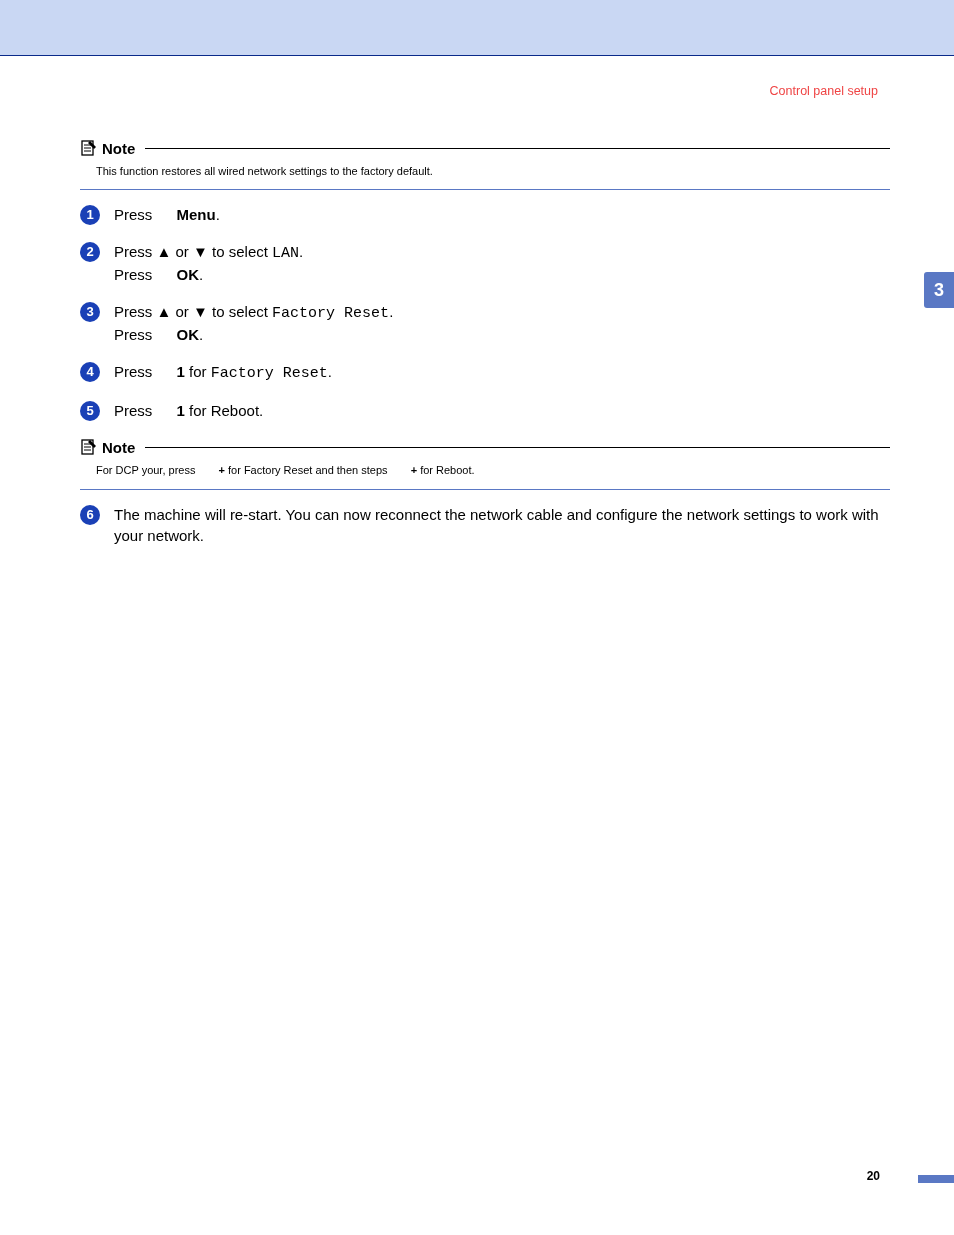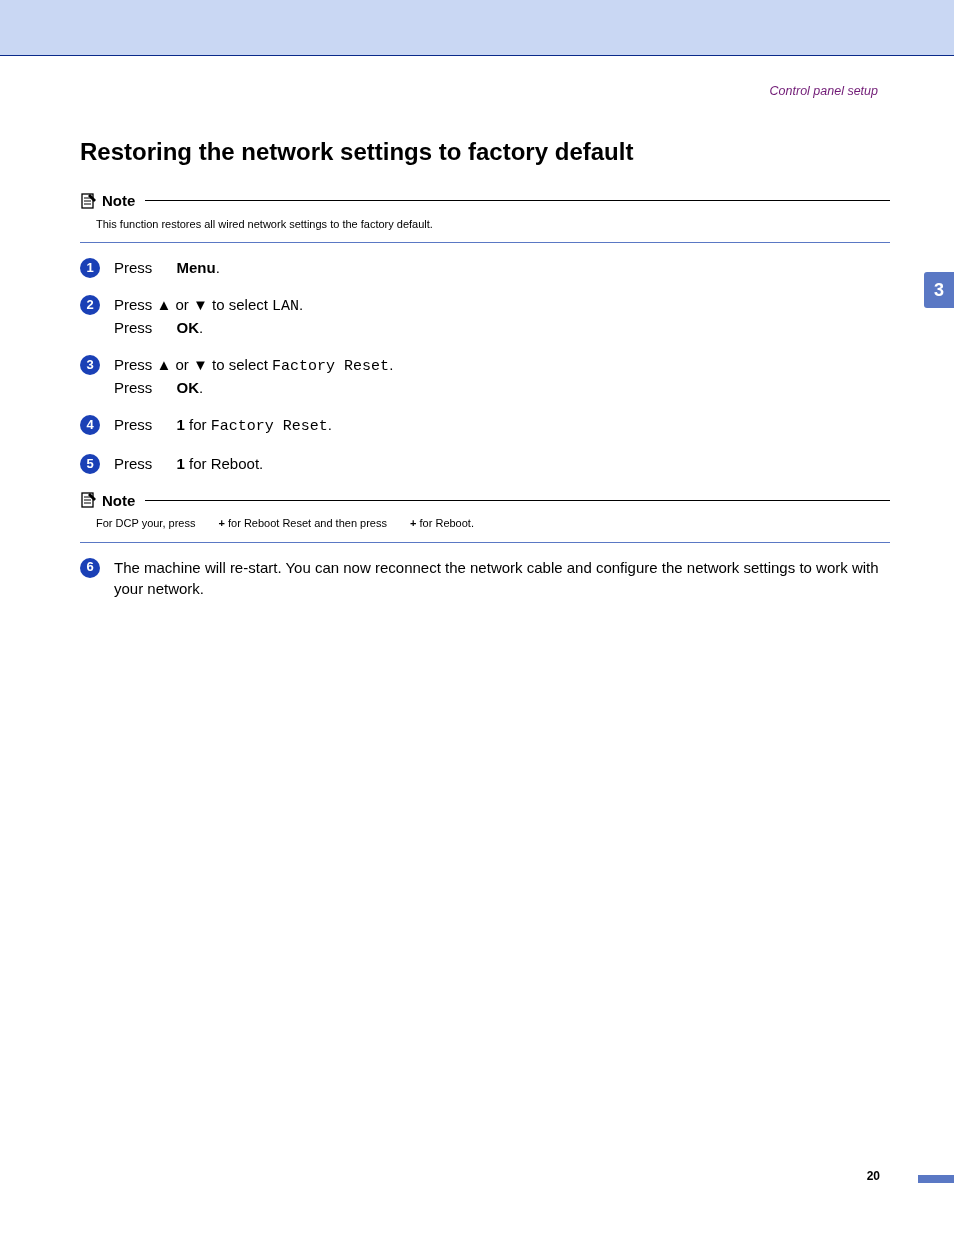--- a/index.html
+++ b/index.html
@@ -16,24 +16,23 @@
     height: 56px;
     background: #c9d7f3;
     border-bottom: 1px solid #0a2a8a;
   }
   .content {
     padding: 28px 64px 0 80px;
   }
   .header-label {
     text-align: right;
     font-size: 12.5px;
-    color: #701a75;
+    color: #ef4444;
     margin-bottom: 40px;
     margin-right: 12px;
-    font-style: italic;
   }
   h1.section-title {
     font-size: 24px;
     font-weight: bold;
     margin: 0 0 24px 0;
     line-height: 1.2;
   }
   p.intro {
     font-size: 15px;
     margin: 0 0 18px 0;
@@ -136,21 +135,20 @@
 </style>
 </head>
 <body>
 
 <div class="top-band"></div>
 
 <div class="content">
 
   <div class="header-label">Control panel setup</div>
 
-  <h1 class="section-title">Restoring the network settings to factory default</h1>
 
 
   <div class="note-block">
     <div class="note-header">
       <span class="note-icon">
         <svg width="18" height="18" viewBox="0 0 18 18">
           <rect x="2" y="2" width="11" height="14" fill="none" stroke="#000" stroke-width="1.3"></rect>
           <line x1="4" y1="6" x2="11" y2="6" stroke="#000" stroke-width="1"></line>
           <line x1="4" y1="9" x2="11" y2="9" stroke="#000" stroke-width="1"></line>
           <line x1="4" y1="12" x2="11" y2="12" stroke="#000" stroke-width="1"></line>
@@ -206,21 +204,21 @@
           <line x1="4" y1="6" x2="11" y2="6" stroke="#000" stroke-width="1"></line>
           <line x1="4" y1="9" x2="11" y2="9" stroke="#000" stroke-width="1"></line>
           <line x1="4" y1="12" x2="11" y2="12" stroke="#000" stroke-width="1"></line>
           <path d="M10 2 L16 8 L14 10 L8 4 Z" fill="#000"></path>
         </svg>
       </span>
       <span class="note-label">Note</span>
       <span class="note-rule"></span>
     </div>
     <div class="note-body">
-      <span>For DCP your, press </span><span class="bold">+</span><span> for Reboot Reset and then press </span><span class="bold">+</span><span>  for Reboot.</span>
+      <span>For DCP your, press </span><span class="bold">+</span><span> for Factory Reset and then steps </span><span class="bold">+</span><span>  for Reboot.</span>
     </div>
   </div>
 
   <ol class="steps">
     <li class="step">
       <span class="step-marker">6</span>
       <span class="step-body">The machine will re-start. You can now reconnect the network cable and configure the network settings to work with your network.</span>
     </li>
   </ol>
 

